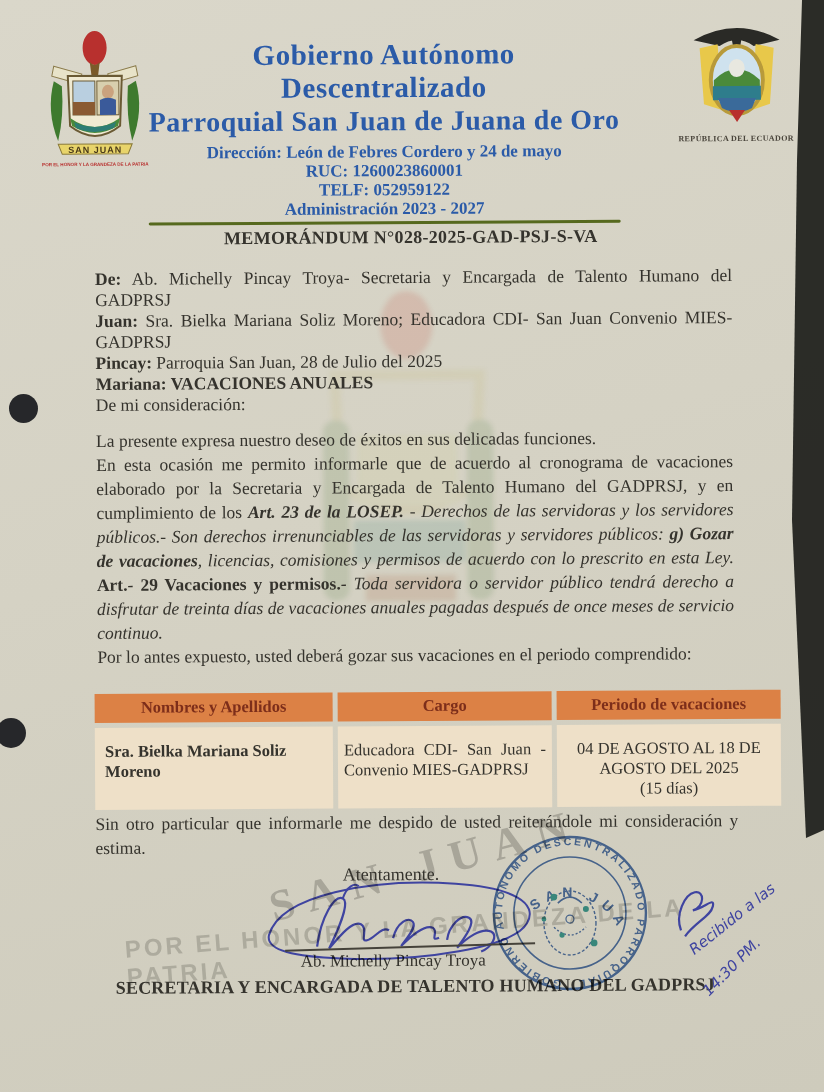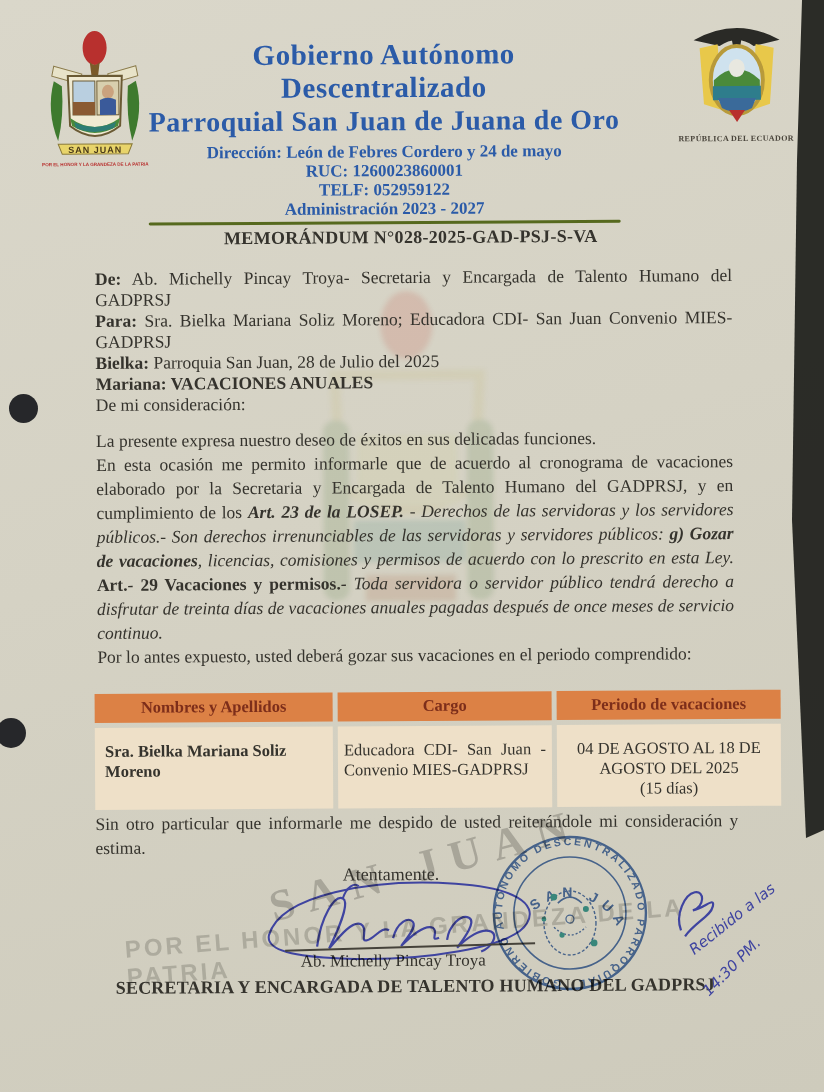--- a/index.html
+++ b/index.html
@@ -135,22 +135,22 @@
       <div class="small">RUC: 1260023860001</div>
       <div class="small">TELF: 052959122</div>
       <div class="small">Administración 2023 - 2027</div>
       <div class="green-line"></div>
     </div>
 
     <div class="memo-no">MEMORÁNDUM N°028-2025-GAD-PSJ-S-VA</div>
 
     <div class="meta">
       <p><span class="b">De:</span><span> Ab. Michelly Pincay Troya- Secretaria y Encargada de Talento Humano del GADPRSJ</span></p>
-      <p><span class="b">Para:</span><span> Sra. Bielka Mariana Soliz Moreno; Educadora CDI- San Juan Convenio MIES-GADPRSJ</span></p>
-      <p><span class="b">Bielka:</span><span> Parroquia San Juan, 28 de Julio del 2025</span></p>
+      <p><span class="b">Juan:</span><span> Sra. Bielka Mariana Soliz Moreno; Educadora CDI- San Juan Convenio MIES-GADPRSJ</span></p>
+      <p><span class="b">Pincay:</span><span> Parroquia San Juan, 28 de Julio del 2025</span></p>
       <p><span class="b">Mariana:</span><span class="b"> VACACIONES ANUALES</span></p>
       <p><span>De mi consideración:</span></p>
     </div>
 
     <div class="bodytxt">
       <p style="text-align:left;">La presente expresa nuestro deseo de éxitos en sus delicadas funciones.</p>
       <p><span>En esta ocasión me permito informarle que de acuerdo al cronograma de vacaciones elaborado por la Secretaria y Encargada de Talento Humano del GADPRSJ, y  en cumplimiento de los </span><span class="bi">Art. 23 de la LOSEP.</span><span class="i"> - Derechos de las servidoras y los servidores públicos.- Son derechos irrenunciables de las servidoras y servidores públicos: </span><span class="bi">g) Gozar de vacaciones</span><span class="i">, licencias, comisiones y permisos de acuerdo con lo prescrito en esta Ley. </span><span class="b">Art.- 29 Vacaciones y permisos.-</span><span class="i"> Toda servidora o servidor público tendrá derecho a disfrutar de treinta días de vacaciones anuales pagadas después de once meses de servicio continuo.</span></p>
       <p>Por lo antes expuesto, usted deberá gozar sus vacaciones en el periodo comprendido:</p>
     </div>
 

